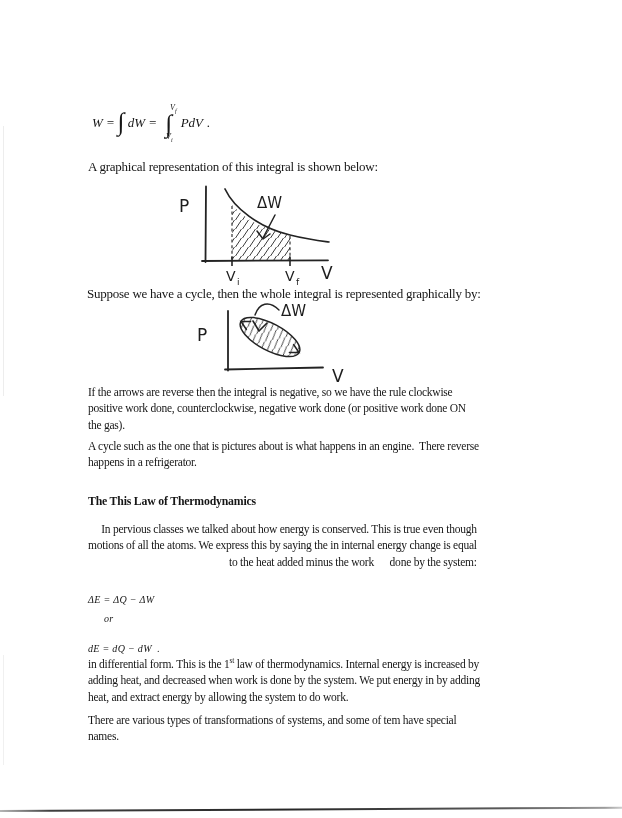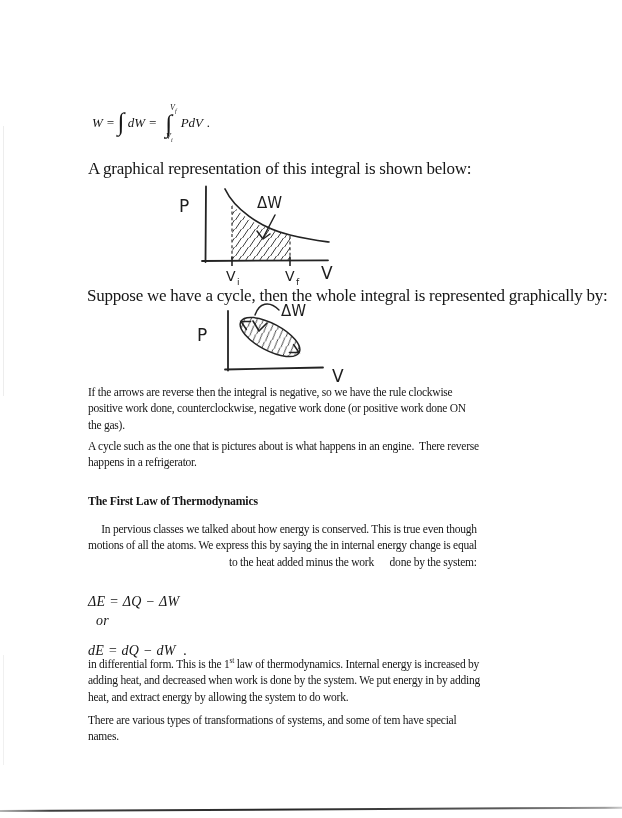--- a/index.html
+++ b/index.html
@@ -2,23 +2,23 @@
 <html><head>
 <meta charset="utf-8">
 <style>
   html,body { margin:0; padding:0; background:#ffffff; }
   .page {
     position:relative; width:622px; height:818px; background:#ffffff;
     font-family:"Liberation Serif", serif; color:#161616; overflow:hidden;
   }
   .para { position:absolute; font-size:11.5px; line-height:16.4px; letter-spacing:-0.24px; }
   .para .line { white-space:pre; }
-  .single { position:absolute; font-size:17px; letter-spacing:-0.24px; white-space:pre; }
+  .single { position:absolute; font-size:13px; letter-spacing:-0.24px; white-space:pre; }
   .heading { position:absolute; font-size:11.8px; font-weight:bold; letter-spacing:-0.2px; white-space:pre; }
-  .eq { position:absolute; font-style:italic; font-size:14px; letter-spacing:0.3px; white-space:pre; }
+  .eq { position:absolute; font-style:italic; font-size:10px; letter-spacing:0.3px; white-space:pre; }
   .eq-work { position:absolute; left:90px; top:104px; display:flex; align-items:center;
              font-style:italic; font-size:13px; font-family:"Liberation Serif", serif; }
   .eq-work .t { margin:0 2px; }
   .int-plain { font-size:25px; font-style:italic; line-height:1; margin:0 1px 3px 1px; }
   .int-limits { display:inline-flex; flex-direction:column; align-items:center; margin:0 2px; }
   .int-limits .lim { font-size:8px; font-style:italic; line-height:1; letter-spacing:0; }
   .int-limits .lim.upper { margin-bottom:-2px; margin-left:9px; }
   .int-limits .lim.lower { margin-top:-2px; margin-left:1px; }
   .int-limits .int-glyph { font-size:25px; font-style:italic; line-height:0.95; }
   .lim sub { font-size:6px; }
@@ -105,30 +105,30 @@
     <div class="line">If the arrows are reverse then the integral is negative, so we have the rule clockwise</div>
     <div class="line">positive work done, counterclockwise, negative work done (or positive work done ON</div>
     <div class="line">the gas).</div>
   </div>
 
   <div class="para" style="left:88px; top:438px;">
     <div class="line">A cycle such as the one that is pictures about is what happens in an engine.  There reverse</div>
     <div class="line">happens in a refrigerator.</div>
   </div>
 
-  <div class="heading" style="left:88px; top:494px;">The First Law of Thermodynamics</div>
+  <div class="heading" style="left:88px; top:494px;">The This Law of Thermodynamics</div>
 
   <div class="para" style="left:88px; top:521px;text-align:right;">
     <div class="line">In pervious classes we talked about how energy is conserved. This is true even though</div>
     <div class="line">motions of all the atoms. We express this by saying the in internal energy change is equal</div>
     <div class="line"><span>to the heat added minus the work </span><span class="underlined">done by</span><span> the system:</span></div>
   </div>
 
   <div class="eq" style="left:88px; top:594px;">ΔE = ΔQ − ΔW</div>
-  <div class="eq" style="left:96px; top:613px;">or</div>
+  <div class="eq" style="left:104px; top:613px;">or</div>
   <div class="eq" style="left:88px; top:631px;margin-top:12px;">dE = dQ − dW  .</div>
 
   <div class="para" style="left:88px; top:656px;">
     <div class="line"><span>in differential form. This is the 1</span><sup class="ordinal">st</sup><span> law of thermodynamics. Internal energy is increased by</span></div>
     <div class="line">adding heat, and decreased when work is done by the system. We put energy in by adding</div>
     <div class="line">heat, and extract energy by allowing the system to do work.</div>
   </div>
 
   <div class="para" style="left:88px; top:712px;">
     <div class="line">There are various types of transformations of systems, and some of tem have special</div>

